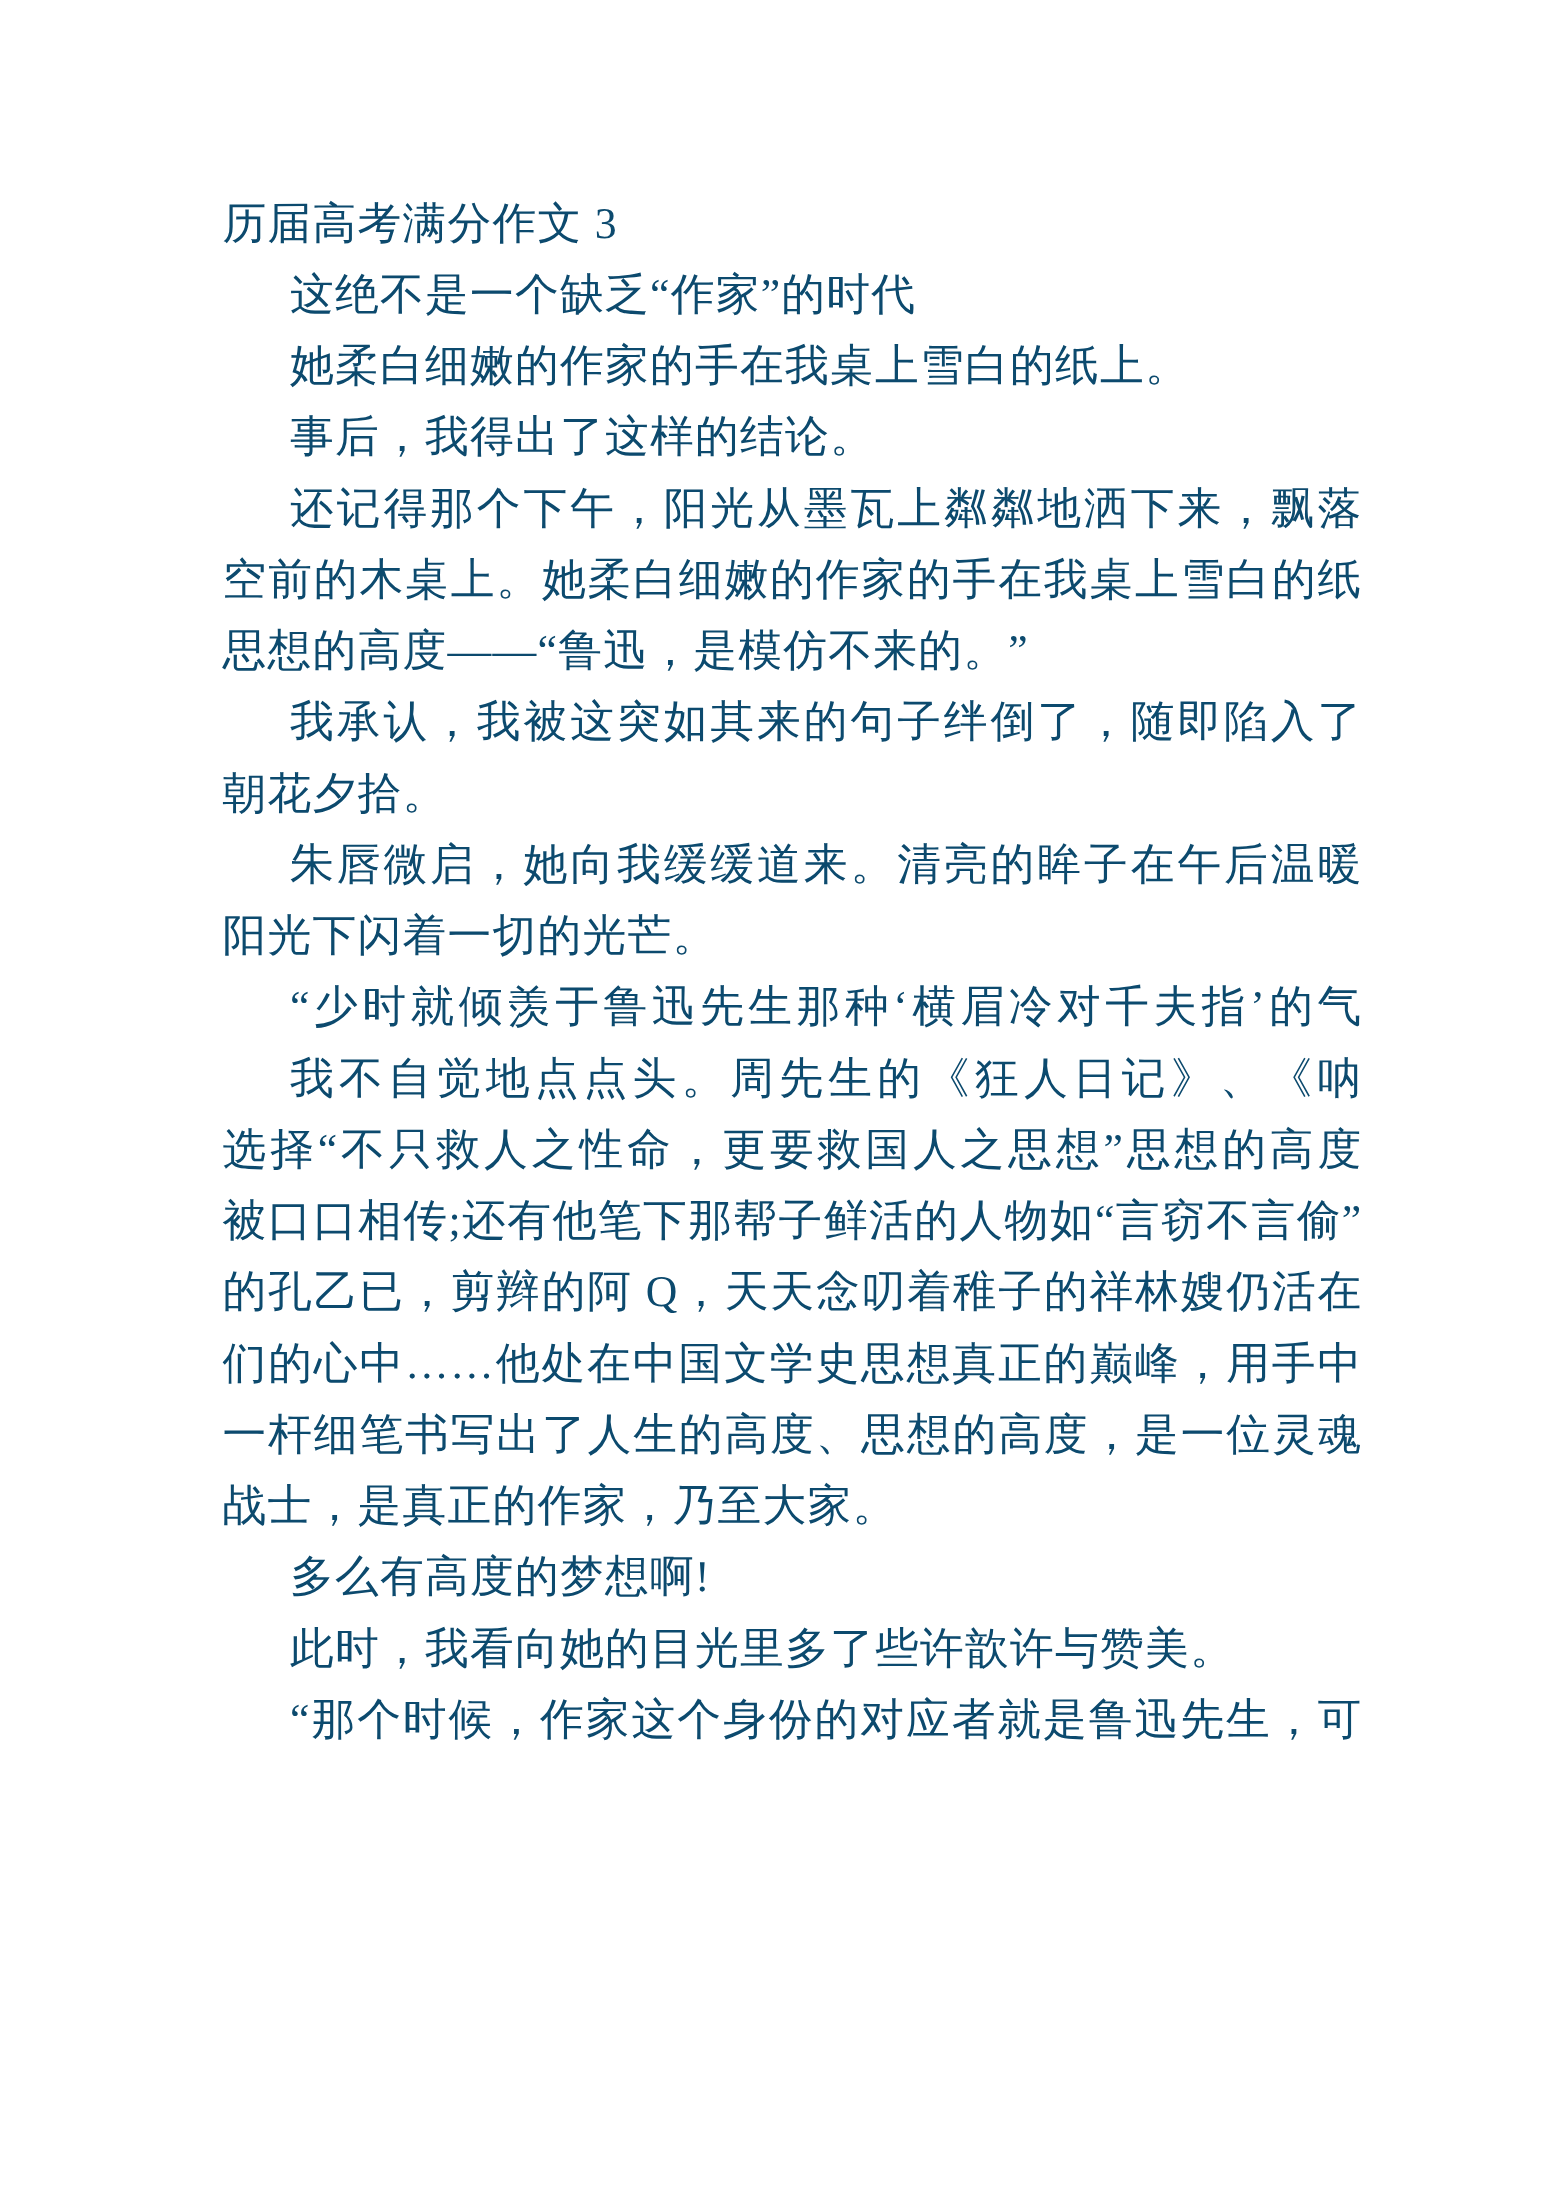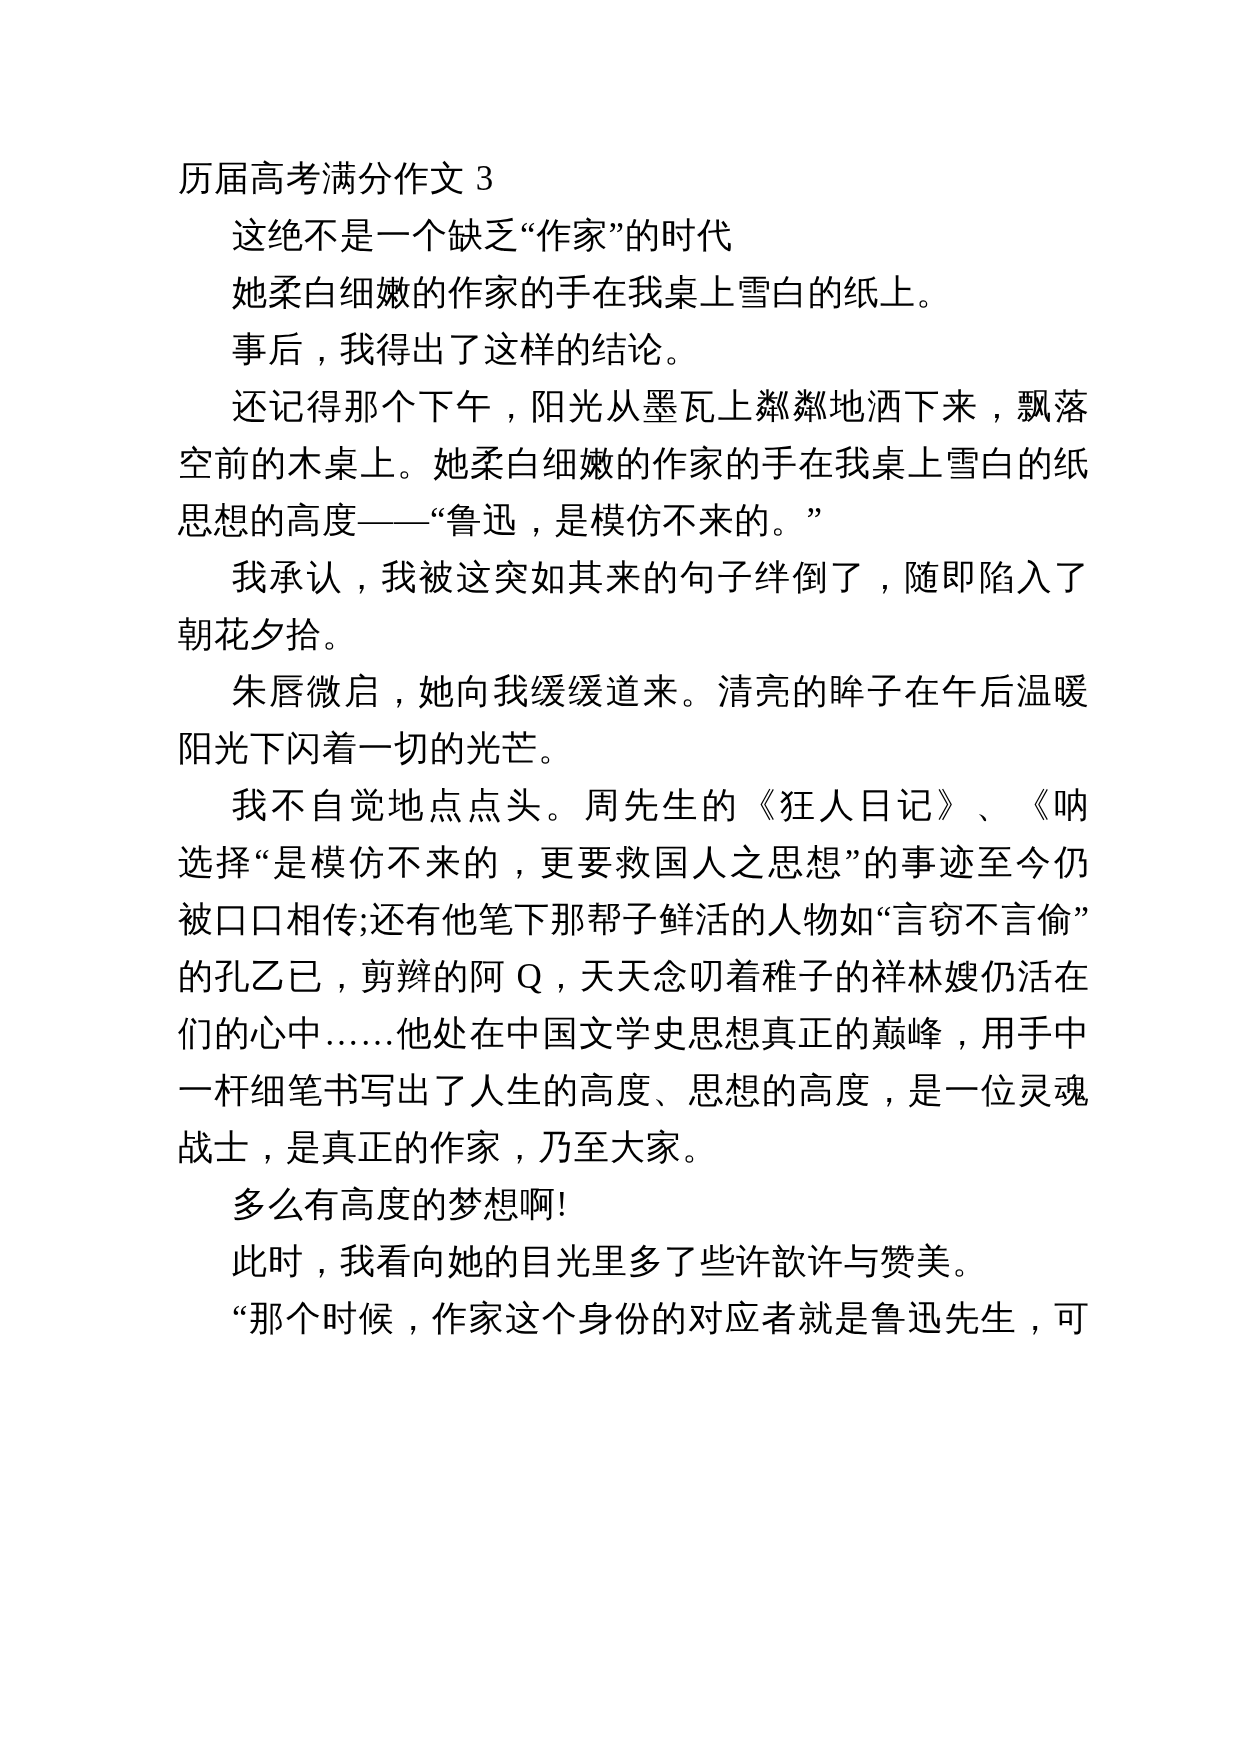--- a/index.html
+++ b/index.html
@@ -13,21 +13,21 @@
     height: 1754px;
     background: #ffffff;
     overflow: hidden;
     font-family: "Liberation Serif", "DejaVu Serif", serif;
   }
   .text-block {
     position: absolute;
     left: 178px;
     top: 150px;
     width: 912px;
-    color: #000000;
+    color: #0c4a6e;
   }
   .line {
     font-size: 35px;
     line-height: 57px;
     height: 57px;
     letter-spacing: 1px;
     text-align: left;
     white-space: nowrap;
     font-weight: 300;
   }
@@ -50,22 +50,23 @@
       <div class="line indent">这绝不是一个缺乏“作家”的时代</div>
       <div class="line indent">她柔白细嫩的作家的手在我桌上雪白的纸上。</div>
       <div class="line indent">事后，我得出了这样的结论。</div>
       <div class="line indent fill">还记得那个下午，阳光从墨瓦上粼粼地洒下来，飘落在</div>
       <div class="line fill">空前的木桌上。她柔白细嫩的作家的手在我桌上雪白的纸上</div>
       <div class="line">思想的高度——“鲁迅，是模仿不来的。”</div>
       <div class="line indent fill">我承认，我被这突如其来的句子绊倒了，随即陷入了迷</div>
       <div class="line">朝花夕拾。</div>
       <div class="line indent fill">朱唇微启，她向我缓缓道来。清亮的眸子在午后温暖的</div>
       <div class="line">阳光下闪着一切的光芒。</div>
+      <div class="line indent fill">“少时就倾羡于鲁迅先生那种‘横眉冷对千夫指’的气</div>
       <div class="line indent fill">我不自觉地点点头。周先生的《狂人日记》、《呐喊》、</div>
-      <div class="line fill">选择“是模仿不来的，更要救国人之思想”的事迹至今仍</div>
+      <div class="line fill">选择“不只救人之性命，更要救国人之思想”思想的高度</div>
       <div class="line fill">被口口相传;还有他笔下那帮子鲜活的人物如“言窃不言偷”</div>
       <div class="line fill">的孔乙已，剪辫的阿 Q，天天念叨着稚子的祥林嫂仍活在人</div>
       <div class="line fill">们的心中……他处在中国文学史思想真正的巅峰，用手中的</div>
       <div class="line fill">一杆细笔书写出了人生的高度、思想的高度，是一位灵魂的</div>
       <div class="line">战士，是真正的作家，乃至大家。</div>
       <div class="line indent">多么有高度的梦想啊!</div>
       <div class="line indent">此时，我看向她的目光里多了些许歆许与赞美。</div>
       <div class="line indent fill">“那个时候，作家这个身份的对应者就是鲁迅先生，可</div>
     </div>
 </div>

